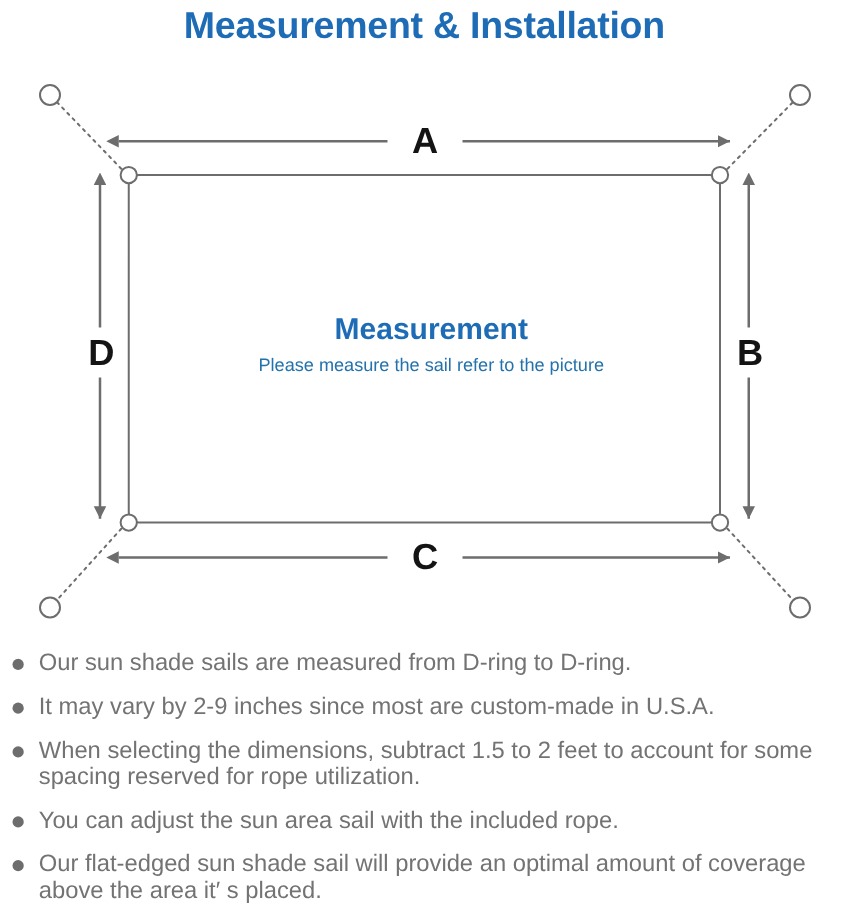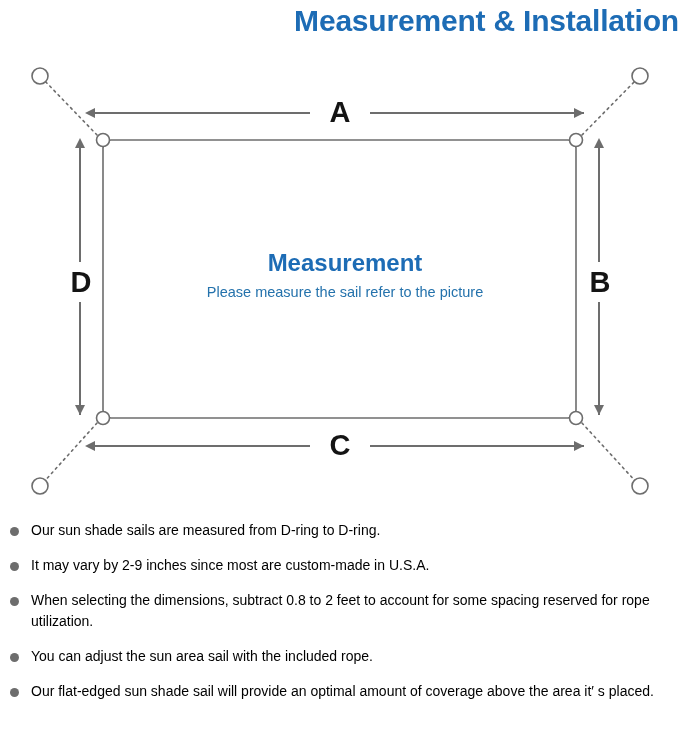--- a/index.html
+++ b/index.html
@@ -18,21 +18,21 @@
     position: relative;
     width: 679px;
     height: 739px;
     background: #ffffff;
   }
   .title {
     position: absolute;
     left: 0;
     top: 0;
     width: 679px;
-    text-align: right;
+    text-align: center;
     font-size: 30px;
     font-weight: bold;
     color: #1d6cb5;
     letter-spacing: -0.2px;
     line-height: 38px;
     padding-top: 2px;
     box-sizing: border-box;
   }
   #diagram {
     position: absolute;
@@ -73,23 +73,23 @@
     flex: 0 0 auto;
     width: 9px;
     height: 9px;
     border-radius: 50%;
     background: #6d6d6d;
     margin-top: 7px;
     margin-right: 12px;
   }
   .note-text {
     flex: 1 1 auto;
-    font-size: 14px;
+    font-size: 19px;
     line-height: 21px;
-    color: #000000;
+    color: #737373;
   }
 </style>
 </head>
 <body>
 
 <div id="page">
 
   <div class="title">Measurement &amp; Installation</div>
 
   <svg id="diagram" width="679" height="480" viewBox="0 0 679 480">
@@ -143,21 +143,21 @@
     <div class="note-row">
       <div class="note-bullet"></div>
       <div class="note-text">Our sun shade sails are measured from D-ring to D-ring.</div>
     </div>
     <div class="note-row">
       <div class="note-bullet"></div>
       <div class="note-text">It may vary by 2-9 inches since most are custom-made in U.S.A.</div>
     </div>
     <div class="note-row">
       <div class="note-bullet"></div>
-      <div class="note-text">When selecting the dimensions, subtract 0.8 to 2 feet to account for some spacing reserved for rope utilization.</div>
+      <div class="note-text">When selecting the dimensions, subtract 1.5 to 2 feet to account for some spacing reserved for rope utilization.</div>
     </div>
     <div class="note-row">
       <div class="note-bullet"></div>
       <div class="note-text">You can adjust the sun area sail with the included rope.</div>
     </div>
     <div class="note-row">
       <div class="note-bullet"></div>
       <div class="note-text">Our flat-edged sun shade sail will provide an optimal amount of coverage above the area it′ s placed.</div>
     </div>
   </div>

